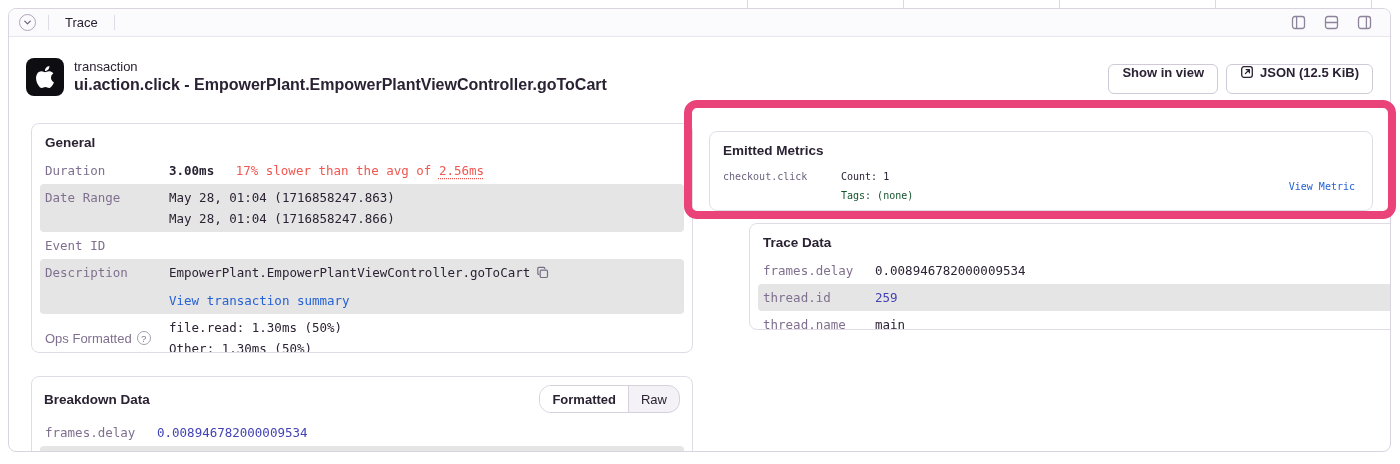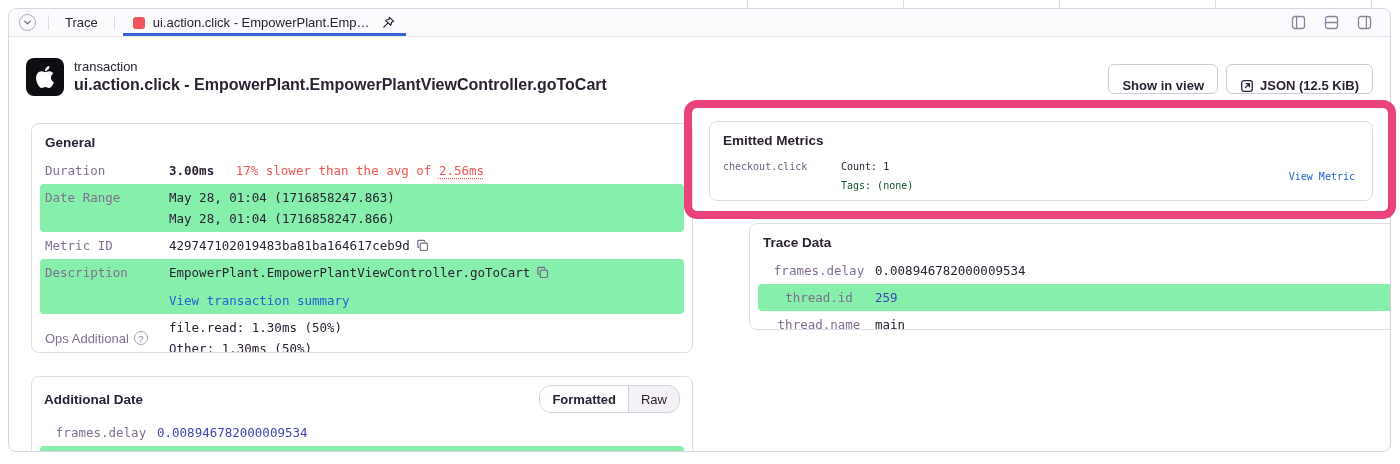--- a/index.html
+++ b/index.html
@@ -48,42 +48,42 @@
   .hdr { position:absolute; left:17px; top:49px; display:flex; gap:10px; }
   .apple-badge {
     width:38px; height:38px; background:#0d0d12; border-radius:8px;
     display:flex; align-items:center; justify-content:center; flex:0 0 auto;
   }
   .hdr-text { display:flex; flex-direction:column; gap:2px; padding-top:1px; }
   .hdr-type { font-size:13px; color:#2b2233; }
   .hdr-title { font-size:16px; font-weight:700; color:#2b2233; }
   .hdr-actions { position:absolute; right:17px; top:55px; display:flex; gap:8px; }
   .btn {
-    display:inline-flex; align-items:flex-end; gap:6px; height:30px; padding:0 13px;
+    display:inline-flex; align-items:flex-start; gap:6px; height:30px; padding:0 13px;
     background:#fff; border:1px solid #cfc9d8; border-radius:6px;
     font-size:13px; font-weight:700; color:#2b2233; cursor:pointer; font-family:"Liberation Sans",sans-serif;
   }
 
   
   .card { position:absolute; background:#fff; border:1px solid #e0dce6; border-radius:8px; overflow:hidden; }
   .card-heading { font-size:13.5px; font-weight:700; color:#2b2233; padding:11px 13px 7px; }
   #card-general    { left:22px;  top:114px; width:662px; height:230px; }
   #card-additional { left:22px;  top:367px; width:662px; height:120px; }
-  #card-emitted    { left:700px; top:112px; width:664px; height:80px;  }
+  #card-emitted    { left:700px; top:122px; width:664px; height:80px;  }
   #card-trace      { left:700px; top:214px; width:702px; height:107px;margin-left:40px; }
 
   .rows { margin:0 8px 8px; }
   .kv-row {
     display:flex; align-items:flex-start; padding:3px 5px; border-radius:4px;
     font-family:"DejaVu Sans Mono", monospace; font-size:12.5px; line-height:21px;
   }
-  .kv-row.stripe { background:#86efac; }
+  .kv-row.stripe { background:#e5e5e5; }
   .kv-row.center { align-items:center; }
   .kv-key { width:124px; flex:0 0 auto; color:#80708f; }
-  .kv-key.narrow { width:112px;text-align:center; }
+  .kv-key.narrow { width:112px; }
   .kv-key.sans { font-family:"Liberation Sans",sans-serif; font-size:13px; display:flex; align-items:center; gap:5px; }
   .kv-val { color:#2b2233; }
   .kv-val .bold { font-weight:700; }
   .red { color:#f05751; }
   .dotted-u { text-decoration:underline dotted; text-underline-offset:3px; cursor:pointer; }
   .link { color:#2562d4; cursor:pointer; text-decoration:none; font-family:"DejaVu Sans Mono", monospace; }
   .num { color:#4242b4; }
   .copy-ic { display:inline-flex; vertical-align:-2px; margin-left:6px; cursor:pointer; }
   .help-ic {
     width:14px; height:14px; border:1px solid #a79fb2; border-radius:50%;
@@ -137,30 +137,20 @@
           <svg width="11" height="11" viewBox="0 0 12 12">
               <polyline points="3,4.5 6,7.5 9,4.5" fill="none" stroke="#6f6481" stroke-width="1.4" stroke-linecap="round" stroke-linejoin="round"></polyline>
             </svg>
         </span>
       </button>
       <div class="vdiv"></div>
       <div class="tab-plain">
         <span>Trace</span>
       </div>
       <div class="vdiv"></div>
-      <div class="tab-active">
-        <span class="tab-square"></span>
-        <span class="tab-label">ui.action.click - EmpowerPlant.Emp…</span>
-        <span class="tab-pin">
-          <svg width="16" height="16" viewBox="0 0 16 16">
-            <path d="M9.6 2.4 L13.6 6.4 L11.7 7.1 L10.7 10.3 L5.7 5.3 L8.9 4.3 Z" fill="none" stroke="#2b2233" stroke-width="1.2" stroke-linejoin="round"></path>
-            <line x1="8.2" y1="7.8" x2="3.8" y2="12.2" stroke="#2b2233" stroke-width="1.2" stroke-linecap="round"></line>
-          </svg>
-        </span>
-      </div>
       <div class="tab-spacer"></div>
       <div class="layout-btns">
         <button class="icon-btn">
           <svg width="15" height="15" viewBox="0 0 15 15">
               <rect x="1.5" y="1.5" width="12" height="12" rx="2.5" fill="none" stroke="#8d849b" stroke-width="1.3"></rect>
               <line x1="5.6" y1="1.5" x2="5.6" y2="13.5" stroke="#8d849b" stroke-width="1.3"></line>
             </svg>
         </button>
         <button class="icon-btn">
           <svg width="15" height="15" viewBox="0 0 15 15">
@@ -212,58 +202,50 @@
           </span>
         </div>
         <div class="kv-row stripe">
           <span class="kv-key">Date Range</span>
           <span class="kv-val two-line">
             <div>May 28, 01:04 (1716858247.863)</div>
             <div>May 28, 01:04 (1716858247.866)</div>
           </span>
         </div>
         <div class="kv-row">
-          <span class="kv-key">Metric ID</span>
-          <span class="kv-val">
-            <span>429747102019483ba81ba164617ceb9d</span><span class="copy-ic">
-                <svg width="13" height="13" viewBox="0 0 13 13">
-                  <rect x="4.2" y="4.2" width="7.3" height="7.3" rx="1.2" fill="none" stroke="#766c85" stroke-width="1.2"></rect>
-                  <path d="M8.8 2.9 v-0.5 a1 1 0 0 0 -1 -1 h-5 a1 1 0 0 0 -1 1 v5 a1 1 0 0 0 1 1 h0.5" fill="none" stroke="#766c85" stroke-width="1.2"></path>
-                </svg>
-              </span>
-          </span>
+          <span class="kv-key">Event ID</span>
         </div>
         <div class="kv-row stripe">
           <span class="kv-key">Description</span>
           <span class="kv-val">
             <div><span>EmpowerPlant.EmpowerPlantViewController.goToCart</span><span class="copy-ic">
                   <svg width="13" height="13" viewBox="0 0 13 13">
                     <rect x="4.2" y="4.2" width="7.3" height="7.3" rx="1.2" fill="none" stroke="#766c85" stroke-width="1.2"></rect>
                     <path d="M8.8 2.9 v-0.5 a1 1 0 0 0 -1 -1 h-5 a1 1 0 0 0 -1 1 v5 a1 1 0 0 0 1 1 h0.5" fill="none" stroke="#766c85" stroke-width="1.2"></path>
                   </svg>
                 </span></div>
             <div class="desc-link-line"><a class="link">View transaction summary</a></div>
           </span>
         </div>
         <div class="kv-row center">
           <span class="kv-key sans">
-            <span>Ops Additional</span>
+            <span>Ops Formatted</span>
             <span class="help-ic">?</span>
           </span>
           <span class="kv-val two-line">
             <div>file.read: 1.30ms (50%)</div>
             <div>Other: 1.30ms (50%)</div>
           </span>
         </div>
       </div>
     </div>
 
     <div class="card" id="card-additional">
       <div class="card-head-row">
-        <span class="card-heading" style="padding:0">Additional Date</span>
+        <span class="card-heading" style="padding:0">Breakdown Data</span>
         <span class="seg">
           <span class="seg-item sel">Formatted</span>
           <span class="seg-item">Raw</span>
         </span>
       </div>
       <div class="rows">
         <div class="kv-row">
           <span class="kv-key narrow">frames.delay</span>
           <span class="kv-val num">0.008946782000009534</span>
         </div>

